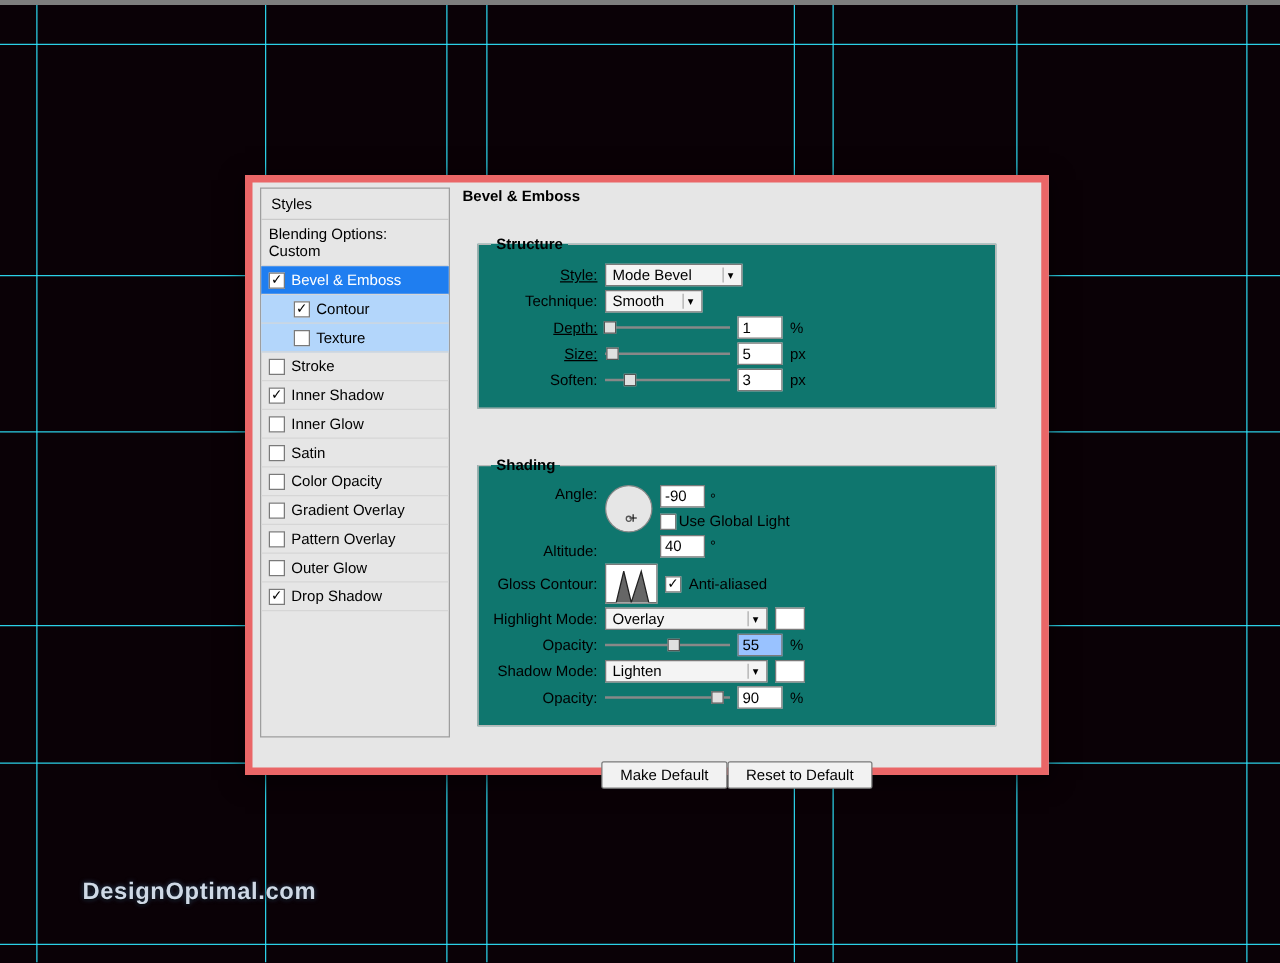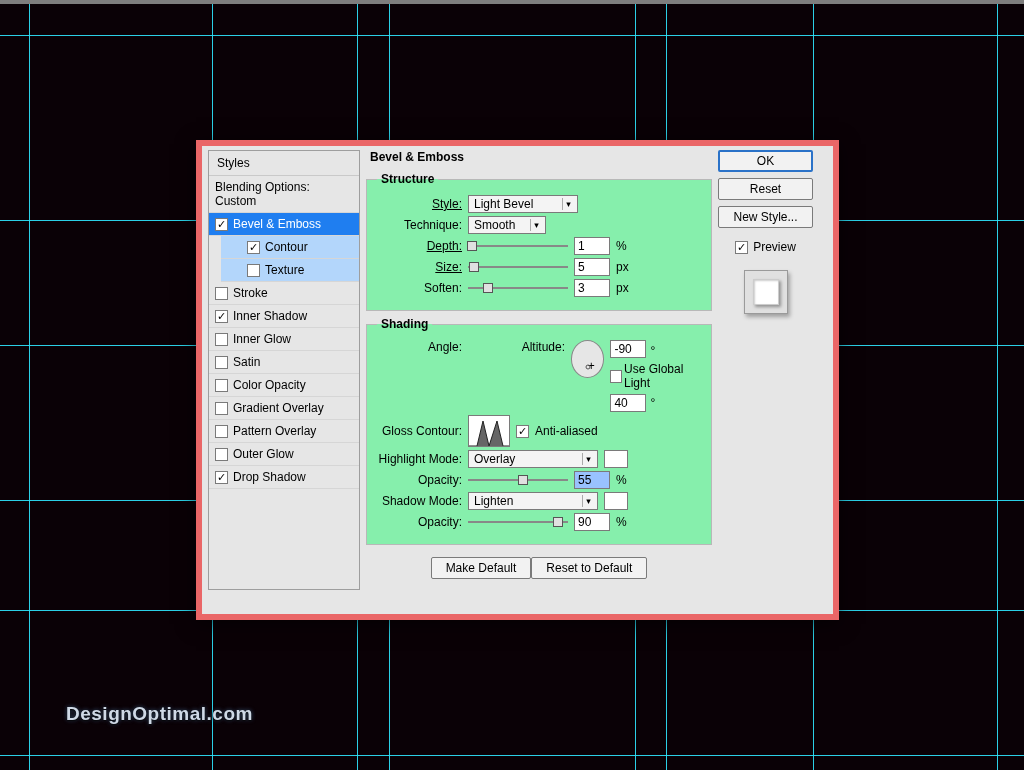--- a/index.html
+++ b/index.html
@@ -60,36 +60,36 @@
   .sidebar-header {
     padding:5px 8px; border-bottom:1px solid #c9c9c9;
   }
   .style-item {
     display:flex; align-items:center; gap:5px;
     padding:4px 6px;
     border-bottom:1px solid #d6d6d6;
     cursor:pointer;
   }
   .style-item.selected { background:#1f7ef0; color:#fff; }
-  .style-item.sub { padding-left:26px; background:#b3d6fb;margin-left:12px; }
+  .style-item.sub { padding-left:26px; background:#b3d6fb; }
   .chk {
     width:13px; height:13px; background:#fff; border:1px solid #7a7a7a;
     display:inline-flex; align-items:center; justify-content:center;
     font-size:10px; line-height:1;
   }
   .chk.checked::after { content:"✓"; color:#000; font-size:11px; }
   .style-item.selected .chk.checked::after { color:#000; }
 
   .center {
     flex:1; display:flex; flex-direction:column; gap:6px;
   }
   .panel-title { font-weight:700; padding:0 4px 2px 4px; }
   fieldset.group {
-    border:1px solid #b8b8b8; background:#86efac;
-    padding:6px 10px 10px 10px; margin:0;
+    border:1px solid #b8b8b8; background:#0f766e;
+    padding:6px 10px 10px 10px; margin:16px;
   }
   fieldset.group > legend { font-weight:700; padding:0 4px; }
   .row {
     display:flex; align-items:center; gap:6px; margin:3px 0;
   }
   .lab { width:85px; text-align:right; }
   .underline { text-decoration:underline; text-decoration-style:solid; }
   .slider {
     position:relative; width:100px; height:14px;
   }
@@ -241,21 +241,21 @@
 
     <div class="center">
       <div class="panel-title">Bevel &amp; Emboss</div>
 
       <fieldset class="group">
         <legend>Structure</legend>
 
         <div class="row">
           <span class="lab"><span class="underline">Style:</span></span>
           <div class="dropdown" style="min-width:110px">
-            <span>Light Bevel</span>
+            <span>Mode Bevel</span>
             <span class="caret">▾</span>
           </div>
         </div>
 
         <div class="row">
           <span class="lab">Technique:</span>
           <div class="dropdown">
             <span>Smooth</span>
             <span class="caret">▾</span>
           </div>
@@ -290,21 +290,21 @@
             </div>
           <div class="numbox">3</div>
           <span class="unit">px</span>
         </div>
       </fieldset>
 
       <fieldset class="group">
         <legend>Shading</legend>
 
         <div class="row" style="align-items:flex-start">
-          <div style="display:flex;gap:18px">
+          <div style="display:flex;flex-direction:column;gap:32px">
             <span class="lab">Angle:</span>
             <span class="lab">Altitude:</span>
           </div>
           <div class="angle-wheel">
             <div class="cross">+</div>
             <div class="dot"></div>
           </div>
           <div style="display:flex;flex-direction:column;gap:4px">
             <div style="display:flex;align-items:flex-end;gap:4px">
               <div class="numbox">-90</div>
@@ -368,26 +368,14 @@
           <span class="unit">%</span>
         </div>
       </fieldset>
 
       <div class="defaults-row">
         <div class="btn">Make Default</div>
         <div class="btn">Reset to Default</div>
       </div>
     </div>
 
-    <div class="rightcol">
-      <div class="btn primary">OK</div>
-      <div class="btn">Reset</div>
-      <div class="btn">New Style...</div>
-      <div class="preview-row">
-        <span class="chk checked"></span>
-        <span>Preview</span>
-      </div>
-      <div class="preview-box">
-        <div class="preview-inner"></div>
-      </div>
-    </div>
   </div>
 </div>
 
 </body></html>

